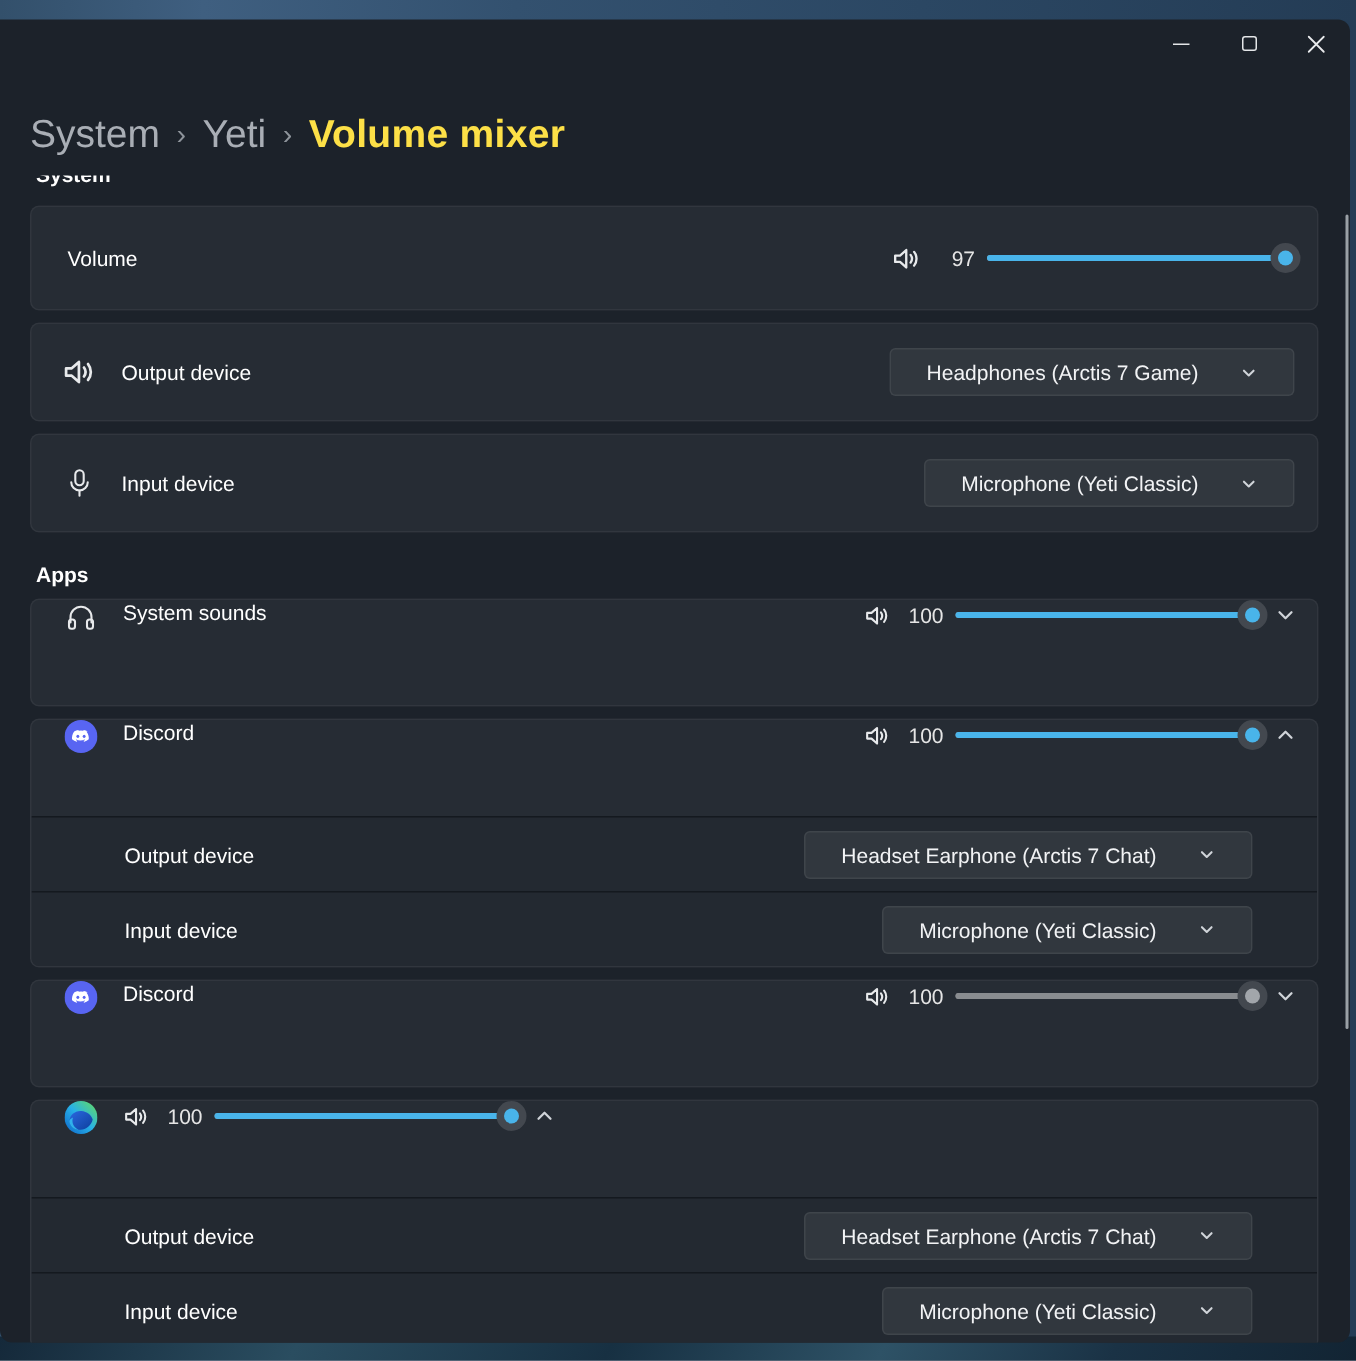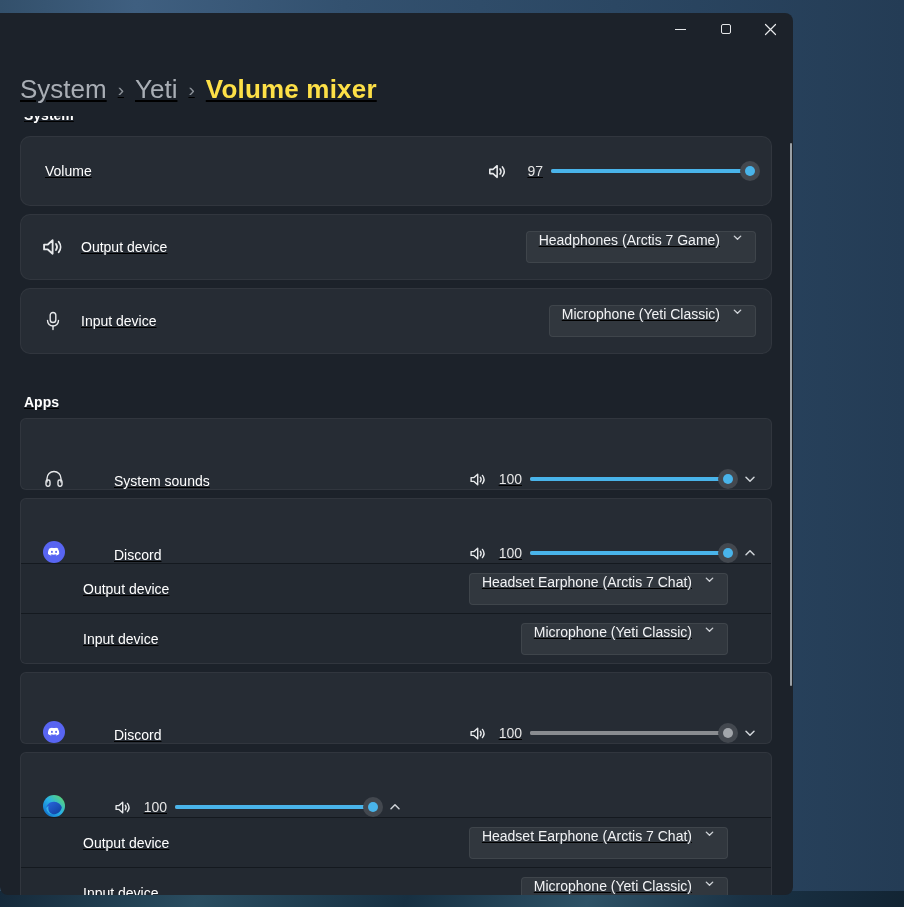--- a/index.html
+++ b/index.html
@@ -4,22 +4,22 @@
 <style>
   * { margin:0; padding:0; box-sizing:border-box; }
   html,body { width:904px; height:907px; overflow:hidden;
     font-family:"Liberation Sans","DejaVu Sans",sans-serif; }
   body { position:relative;
     background:linear-gradient(90deg,#33506b 0%,#3f5f80 15%,#33516f 38%,#2b4763 68%,#243c55 100%); }
   
   .desktop-bottom { position:absolute; left:0; right:0; bottom:0; height:16px;
     background:linear-gradient(115deg,#15293a 0%,#2a4d60 22%,#173042 45%,#2e5266 65%,#1a3245 82%,#122433 100%); }
 
-  .window { position:absolute; left:0; top:13px; width:793px; height:882px;
-    background:var(--window-bg,#1c222a); border-radius:0 8px 8px 8px; overflow:hidden;text-decoration:underline; }
+  .window { position:absolute; left:0; top:13px; width:900px; height:882px;
+    background:var(--window-bg,#1c222a); border-radius:0 8px 8px 8px; overflow:hidden; }
 
   
   .titlebar { height:45px; position:relative; }
   .caption-buttons { position:absolute; top:0; right:0; height:32px; display:flex; }
   .caption-btn { width:45px; height:32px; display:flex; align-items:center; justify-content:center;
     background:transparent; border:none; cursor:default; }
   .minimize-glyph { width:11px; height:1px; background:#e4e6e8; }
   .maximize-glyph { width:10px; height:10px; border:1.2px solid #e4e6e8; border-radius:2px; }
 
   
@@ -27,34 +27,34 @@
     font-size:26px; line-height:34px; }
   .bc-parent { color:#a9aeb5; font-weight:400; }
   .bc-sep { color:#8e949b; font-size:19px; transform:translateY(-2px); }
   .bc-current { color:#fde047; font-weight:700; letter-spacing:.2px; }
 
   .content { padding:0 21px 0 20px; margin-top:7px; }
 
   .clipped-heading { height:9px; overflow:hidden; }
   .clipped-heading span { display:block; margin-top:-9px; color:#fff; font-size:14px; font-weight:700; padding-left:4px; }
 
-  .section-label { color:#fff; font-size:14px; font-weight:700; padding-left:4px; margin-top:40px; height:16px; }
+  .section-label { color:#fff; font-size:14px; font-weight:700; padding-left:4px; margin-top:20px; height:16px; }
 
   .card { background:var(--card-bg,#262c34); border:1px solid rgba(255,255,255,0.05);
     border-radius:6px; margin-top:8px; overflow:hidden; }
   .card.first { margin-top:11px; }
 
-  .row { display:flex; align-items:center; padding:0 15px 0 20px;border-radius:10px; }
+  .row { display:flex; align-items:center; padding:0 15px 0 20px; }
   .row.h70 { height:70px; }
   .row.h66 { height:66px; }
   .row-icon { width:24px; display:flex; align-items:center; justify-content:center; margin-right:16px; }
   .row-label { color:#fff; font-size:14px; flex:1; }
 
   
-  .app-row { height:64px; display:flex; align-items:flex-end; padding:0 14px 0 22px;gap:32px; }
+  .app-row { height:64px; display:flex; align-items:flex-start; padding:0 14px 0 22px; }
   .app-row.h70 { height:70px; }
   .app-icon { width:22px; height:22px; margin-right:17px; flex:none; }
   .app-name { color:#fff; font-size:14px; flex:1; }
 
   .vol-group { display:flex; align-items:center; }
   .spk-btn { background:none; border:none; padding:0; display:flex; align-items:center; cursor:default; }
   .vol-value { color:#e5e5e5; font-size:14px; min-width:26px; text-align:right; margin:0 8px 0 9px; }
 
   .slider { position:relative; height:20px; width:198px; flex:none; }
   .slider.wide { width:205px; }
@@ -67,21 +67,21 @@
   .slider.inactive .sl-fill { background:var(--slider-inactive-track,#898c90); }
   .slider.inactive .sl-dot { background:var(--slider-inactive-thumb,#a2a6ab); }
 
   .expand-btn { background:none; border:none; padding:0; margin-left:15px; display:flex; align-items:center; cursor:default; }
 
   
   .sub-row { height:50px; display:flex; align-items:center; background:#232931;
     border-top:1px solid rgba(10,13,17,0.55); padding:0 43px 0 62px; }
   .sub-label { color:#fff; font-size:14px; flex:1; }
 
-  .select-btn { height:32px; display:flex; align-items:flex-start; gap:12px; padding:0 12px;
+  .select-btn { height:32px; display:flex; align-items:center; gap:28px; padding:0 24px;
     background:#31373e; border:1px solid rgba(255,255,255,0.07); border-radius:4px; cursor:default; }
   .select-value { color:#f2f3f5; font-size:14px; white-space:nowrap; }
 
   .scrollbar { position:absolute; right:1px; top:130px; width:2px; height:543px;
     background:#9aa0a5; border-radius:1px; }
 
   svg { display:block; }
   .stroke-ic { stroke:#e7e9eb; stroke-width:1.4; fill:none; stroke-linecap:round; stroke-linejoin:round; }
   .chev { stroke:#cfd3d8; stroke-width:1.5; fill:none; stroke-linecap:round; stroke-linejoin:round; }
 </style>

